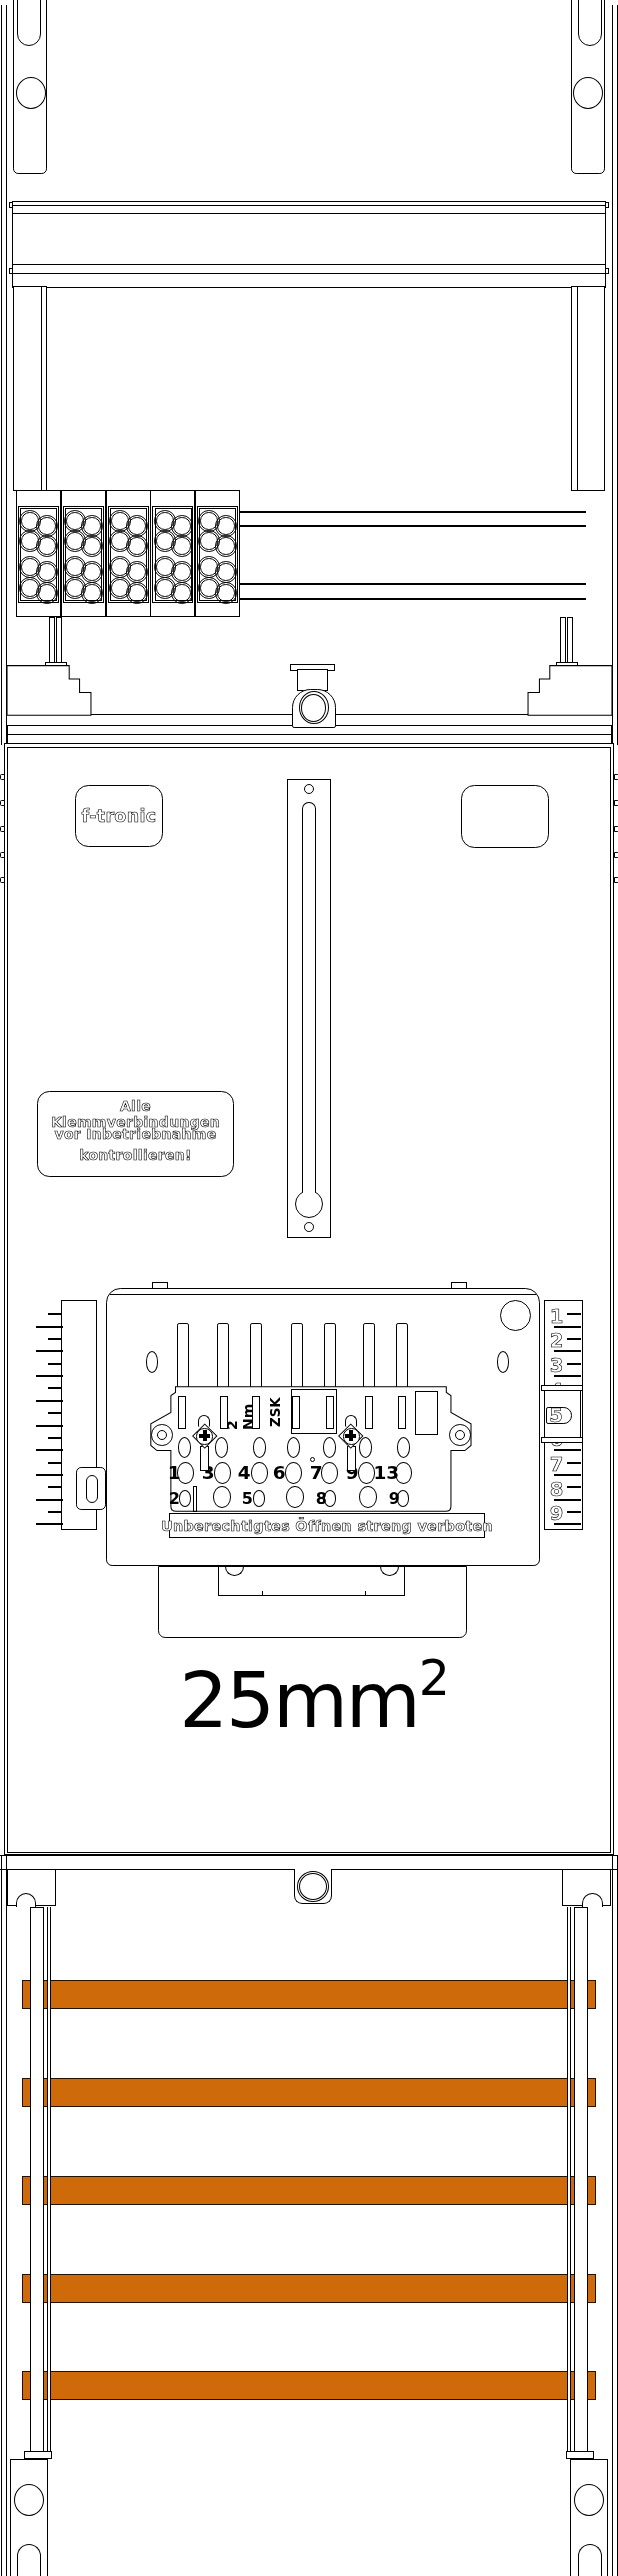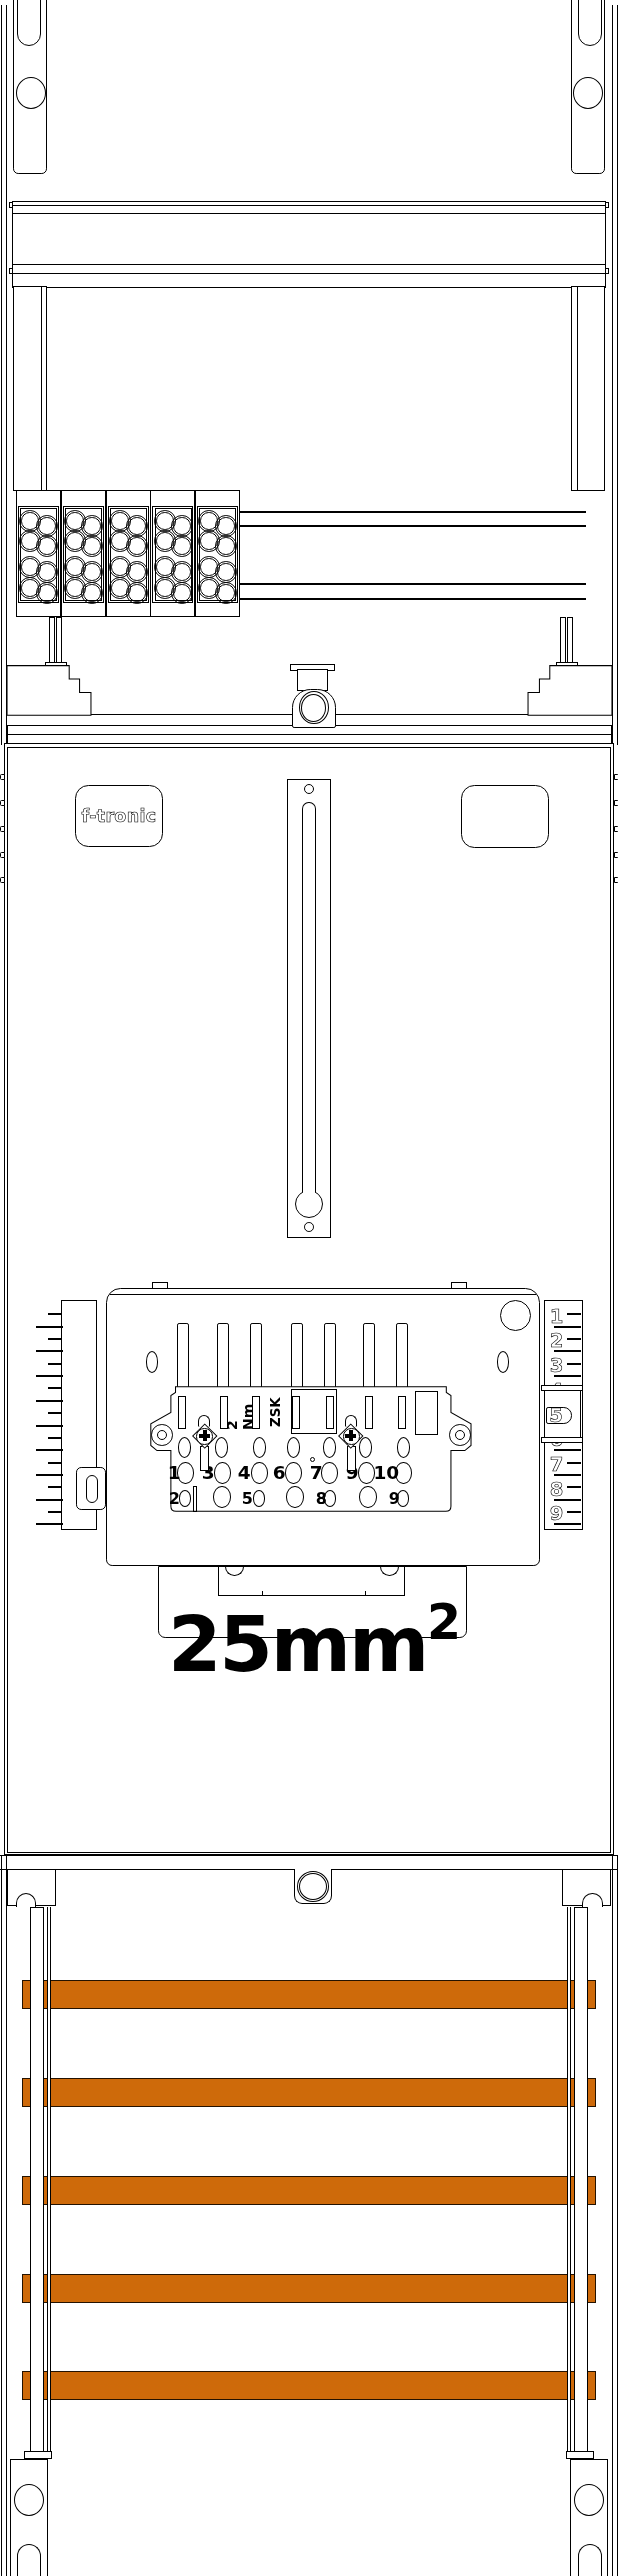--- a/index.html
+++ b/index.html
@@ -195,20 +195,25 @@
   </div>
   <div class="a b" style="left:461px;top:785px;width:88px;height:63px;border-radius:13.4px"></div>
 
   <div class="a b" style="left:287px;top:779px;width:44px;height:459px"></div>
   <div class="a bt el" style="left:304px;top:784px;width:10.3px;height:10.3px"></div>
   <div class="a bt" style="left:302px;top:802px;width:14px;height:390px;border-radius:6.7px 6.7px 0 0;border-bottom:none"></div>
   <div class="a bt el" style="left:295px;top:1190px;width:28px;height:28px"></div>
   <div class="a" style="left:303px;top:1188px;width:12px;height:6.7px;background:#fff"></div>
   <div class="a bt el" style="left:304px;top:1222px;width:9.8px;height:9.8px"></div>
 
+  <div class="a b" style="left:37px;top:1091px;width:197px;height:86px;border-radius:12.4px;padding-top:11.3px">
+    <div class="otx ctr" style="font-size:14px;height:20.6px">Alle Klemmverbindungen</div>
+    <div class="otx ctr" style="font-size:14px;height:20.6px">vor Inbetriebnahme</div>
+    <div class="otx ctr" style="font-size:14px;height:20.6px">kontrollieren!</div>
+  </div>
 
   <div class="a b" style="left:61px;top:1300px;width:36px;height:230px"></div>
   <div class="a b" style="left:544px;top:1300px;width:39px;height:230px"></div>
   <div id="combticks" class="a" style="left:0;top:0">
       <div class="a ln" style="left:567px;top:1313px;width:14.4px;height:1.8px"></div>
       <div class="a ln" style="left:554px;top:1326px;width:27px;height:1.8px"></div>
       <div class="a ln" style="left:48px;top:1313px;width:14.4px;height:1.8px"></div>
       <div class="a ln" style="left:36px;top:1326px;width:27px;height:1.8px"></div>
       <div class="a ln" style="left:567px;top:1338px;width:14.4px;height:1.8px"></div>
       <div class="a ln" style="left:554px;top:1350px;width:27px;height:1.8px"></div>
@@ -308,21 +313,21 @@
       <div class="a bt el" style="left:285px;top:1462px;width:16.5px;height:21.6px"></div>
       <div class="a bt el" style="left:321px;top:1462px;width:16.5px;height:21.6px"></div>
       <div class="a bt el" style="left:358px;top:1462px;width:16.5px;height:21.6px"></div>
       <div class="a bt el" style="left:395px;top:1462px;width:16.5px;height:21.6px"></div>
       <div class="a num ctr" style="left:164px;top:1463px;width:20.6px;height:18.5px;font-size:18.5px">1</div>
       <div class="a num ctr" style="left:198px;top:1463px;width:20.6px;height:18.5px;font-size:18.5px">3</div>
       <div class="a num ctr" style="left:234px;top:1463px;width:20.6px;height:18.5px;font-size:18.5px">4</div>
       <div class="a num ctr" style="left:269px;top:1463px;width:20.6px;height:18.5px;font-size:18.5px">6</div>
       <div class="a num ctr" style="left:306px;top:1463px;width:20.6px;height:18.5px;font-size:18.5px">7</div>
       <div class="a num ctr" style="left:342px;top:1463px;width:20.6px;height:18.5px;font-size:18.5px">9</div>
-      <div class="a num ctr" style="left:376px;top:1463px;width:20.6px;height:18.5px;font-size:18.5px">10</div>
+      <div class="a num ctr" style="left:376px;top:1463px;width:20.6px;height:18.5px;font-size:18.5px">13</div>
       <div class="a bt el" style="left:179px;top:1490px;width:12.4px;height:16.5px"></div>
       <div class="a bt el" style="left:253px;top:1490px;width:12.4px;height:16.5px"></div>
       <div class="a bt el" style="left:324px;top:1490px;width:12.4px;height:16.5px"></div>
       <div class="a bt el" style="left:397px;top:1490px;width:12.4px;height:16.5px"></div>
       <div class="a bt el" style="left:213px;top:1486px;width:17.5px;height:21.6px"></div>
       <div class="a bt el" style="left:286px;top:1486px;width:17.5px;height:21.6px"></div>
       <div class="a bt el" style="left:359px;top:1486px;width:17.5px;height:21.6px"></div>
       <div class="a num ctr" style="left:164px;top:1490px;width:20.6px;height:16.5px;font-size:16px">2</div>
       <div class="a num ctr" style="left:237px;top:1490px;width:20.6px;height:16.5px;font-size:16px">5</div>
       <div class="a num ctr" style="left:311px;top:1490px;width:20.6px;height:16.5px;font-size:16px">8</div>
@@ -346,29 +351,32 @@
 
   <div class="a b" style="left:541px;top:1385px;width:42px;height:6.2px"></div>
   <div class="a b" style="left:544px;top:1390px;width:37px;height:48px"></div>
   <div class="a b" style="left:541px;top:1437px;width:42px;height:6.2px"></div>
   <div class="a bt" style="left:546px;top:1407px;width:26px;height:16.5px;border-radius:2.1px 8.2px 8.2px 2.1px"></div>
   <div class="a otx ctr" style="left:547px;top:1408px;width:18.5px;height:15.5px;font-size:19.6px">5</div>
 
   <div class="a b" style="left:76px;top:1467px;width:30px;height:43px;border-radius:5.2px"></div>
   <div class="a bt" style="left:86px;top:1475px;width:12.4px;height:28px;border-radius:6.2px"></div>
 
+  <div class="a b ctr" style="left:169px;top:1513px;width:316px;height:25px">
+    <span class="otx" style="font-size:14.4px;white-space:nowrap">Unberechtigtes Öffnen streng verboten</span>
+  </div>
 
   <div class="a b" style="left:158px;top:1566px;width:309px;height:72px;border-radius:0 0 7.2px 7.2px"></div>
   <div class="a bt" style="left:218px;top:1566px;width:187px;height:30px;border-top:none"></div>
   <div class="a bt" style="left:225px;top:1566px;width:18.5px;height:10.3px;border-radius:0 0 9.3px 9.3px;border-top:none"></div>
   <div class="a bt" style="left:380px;top:1566px;width:18.5px;height:10.3px;border-radius:0 0 9.3px 9.3px;border-top:none"></div>
   <div class="a ln" style="left:262px;top:1591px;width:0.8px;height:5.2px"></div>
   <div class="a ln" style="left:365px;top:1591px;width:0.8px;height:5.2px"></div>
 
-  <div class="a ctr" style="left:159px;top:1600px;width:309px;height:88px;font-weight:700;font-size:77px;letter-spacing:-2.1px">
+  <div class="a ctr" style="left:159px;top:1656px;width:309px;height:88px;font-weight:400;font-size:77px;letter-spacing:-2.1px">
     <span>25mm</span>
       <span style="font-size:49px;position:relative;top:-21.6px">2</span>
   </div>
 
   <div class="a ln" style="left:0;top:1855px;width:618px;height:1px"></div>
   <div class="a ln" style="left:0;top:1869px;width:618px;height:1px"></div>
 
   <div class="a bt" style="left:294px;top:1869px;width:38px;height:35px;border-top:none;border-radius:0 0 8.2px 8.2px;background:#fff"></div>
   <div class="a b2t el" style="left:297px;top:1871px;width:32px;height:31px"></div>
   <div class="a bt el" style="left:299px;top:1873px;width:28px;height:27px"></div>

